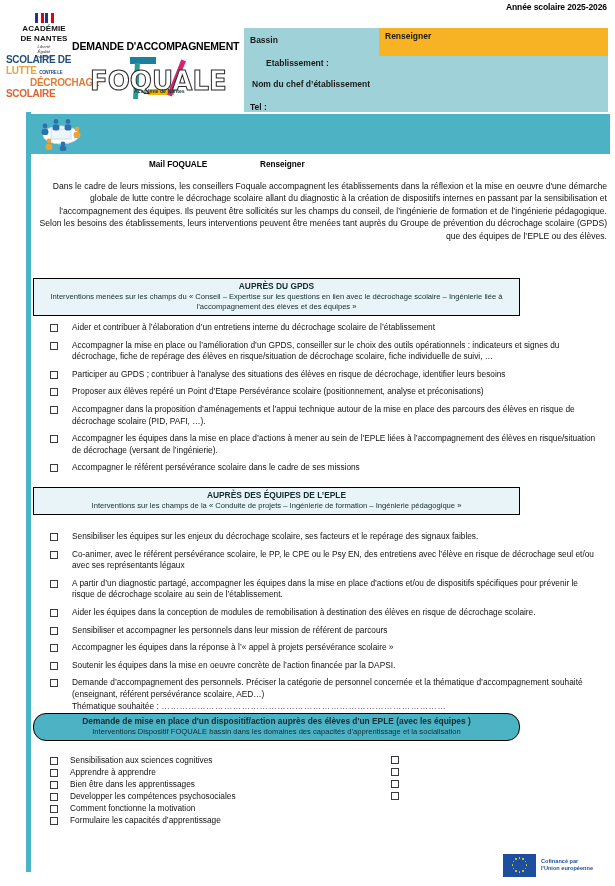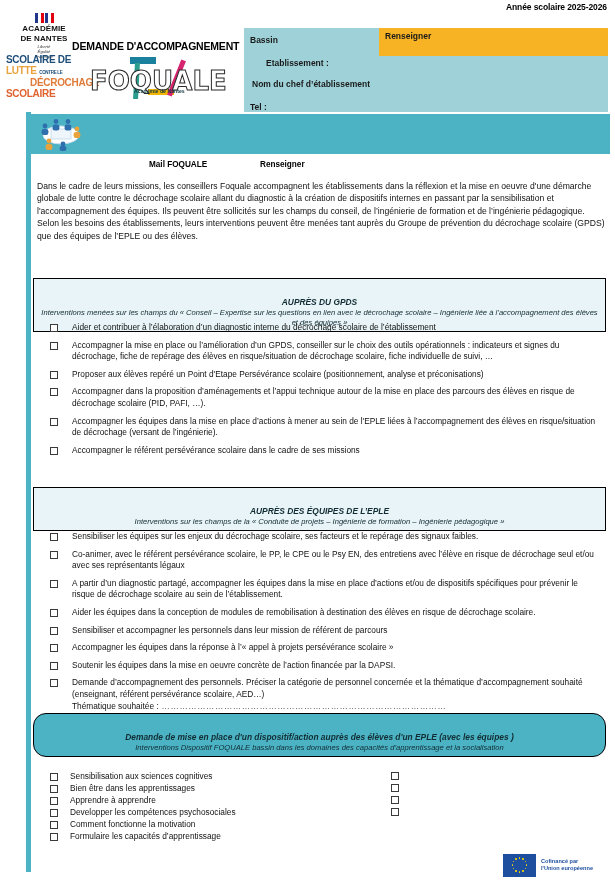--- a/index.html
+++ b/index.html
@@ -248,34 +248,33 @@
     font-size: 8.2px; font-weight: bold;
   }
 
   .intro {
     position: absolute;
     left: 6px;
     top: 68px;
     width: 570px;
     font-size: 8.6px;
     line-height: 12.4px;
-    text-align: left;
+    text-align: right;
     color: #111;
   }
 
   
   .sec-head {
     position: absolute;
     left: 2px;
-    width: 573px;
+    width: 487px;
     border: 1.4px solid #000;
     box-sizing: border-box;
     text-align: center;
-    padding: 18px 6px 3px 6px;
-    font-style: italic;
+    padding: 2px 6px 3px 6px;
   }
   .sec-head.pale { background: #e8f4f7; }
   .sec-head.teal { background: #4bb3c4; }
   .sec-head .sh1 {
     font-size: 8.4px;
     font-weight: bold;
     line-height: 11px;
     color: #122c33;
   }
   .sec-head .sh2 {
@@ -455,27 +454,33 @@
 
   <div id="sections-root">
       <div class="sec-head pale" style="top: 166px;">
         <div class="sh1">AUPRÈS DU GPDS</div>
         <div class="sh2">Interventions menées sur les champs du « Conseil – Expertise sur les questions en lien avec le décrochage scolaire – Ingénierie liée à l’accompagnement des élèves et des équipes »</div>
       </div>
       <div class="clist" style="top: 210px;">
         <div class="citem">
           <span class="cbox"></span>
           <div class="ctext">
-            <div>Aider et contribuer à l’élaboration d’un diagnostic interne du décrochage scolaire de l’établissement</div>
+            <div>Aider et contribuer à l’élaboration d’un entretiens interne du décrochage scolaire de l’établissement</div>
           </div>
         </div>
         <div class="citem">
           <span class="cbox"></span>
           <div class="ctext">
             <div>Accompagner la mise en place ou l’amélioration d’un GPDS, conseiller sur le choix des outils opérationnels : indicateurs et signes du décrochage, fiche de repérage des élèves en risque/situation de décrochage scolaire, fiche individuelle de suivi, …</div>
+          </div>
+        </div>
+        <div class="citem">
+          <span class="cbox"></span>
+          <div class="ctext">
+            <div>Participer au GPDS ; contribuer  à l’analyse des situations des élèves en risque de décrochage,  identifier leurs besoins</div>
           </div>
         </div>
         <div class="citem">
           <span class="cbox"></span>
           <div class="ctext">
             <div>Proposer aux élèves repéré un Point d'Etape Persévérance scolaire (positionnement, analyse et préconisations)</div>
           </div>
         </div>
         <div class="citem">
           <span class="cbox"></span>
@@ -548,39 +553,39 @@
           <div class="ctext">
             <div>Demande d’accompagnement des personnels. Préciser la catégorie de personnel concernée et la thématique d’accompagnement souhaité (enseignant, référent persévérance scolaire, AED…)</div>
             <div class="dots-line"><span>Thématique souhaitée :</span><span class="dots"> ……………………………………………………………………………………</span></div>
           </div>
         </div>
       </div>
       <div class="sec-head teal" style="top: 601px; border-radius: 13px;">
         <div class="sh1">Demande de mise en place d'un dispositif/action auprès des élèves d'un EPLE (avec les équipes )</div>
         <div class="sh2">Interventions Dispositif FOQUALE bassin  dans les domaines des capacités d’apprentissage et la socialisation</div>
       </div>
-      <div class="clist compact" style="top: 643px; margin-top: 16px;">
+      <div class="clist compact" style="top: 643px;">
         <div class="citem">
           <span class="cbox"></span>
           <div class="ctext">
             <div>Sensibilisation aux sciences cognitives</div>
           </div>
           <span class="rightbox"></span>
         </div>
         <div class="citem">
           <span class="cbox"></span>
           <div class="ctext">
+            <div>Apprendre à apprendre</div>
+          </div>
+          <span class="rightbox"></span>
+        </div>
+        <div class="citem">
+          <span class="cbox"></span>
+          <div class="ctext">
             <div>Bien être dans les apprentissages</div>
-          </div>
-          <span class="rightbox"></span>
-        </div>
-        <div class="citem">
-          <span class="cbox"></span>
-          <div class="ctext">
-            <div>Apprendre à apprendre</div>
           </div>
           <span class="rightbox"></span>
         </div>
         <div class="citem">
           <span class="cbox"></span>
           <div class="ctext">
             <div>Developper les compétences psychosociales</div>
           </div>
           <span class="rightbox"></span>
         </div>

